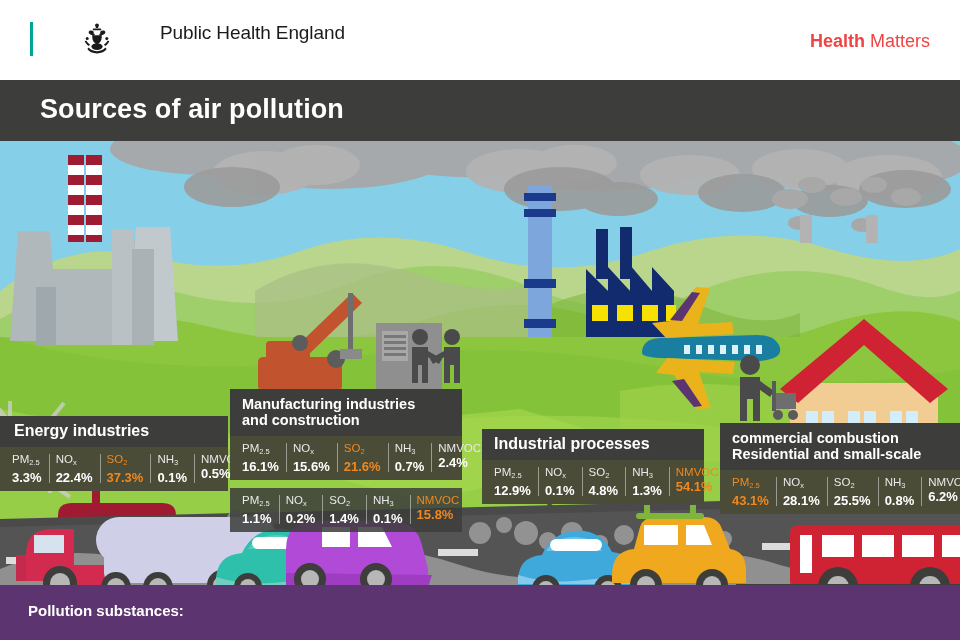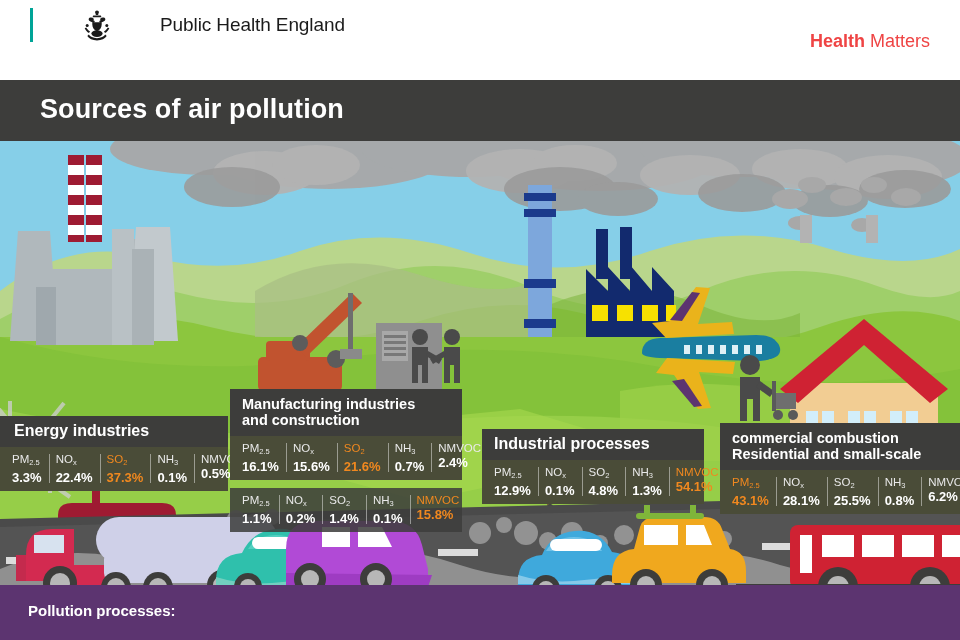--- a/index.html
+++ b/index.html
@@ -6,21 +6,21 @@
   * { box-sizing: border-box; margin: 0; padding: 0; }
   html, body {
     width: 960px; height: 640px;
     font-family: "Liberation Sans", sans-serif;
     background: #ffffff; overflow: hidden;
   }
   #root { position: relative; width: 960px; height: 640px; overflow: hidden; background:#fff; }
 
   
   .brandbar { position:absolute; left:0; top:0; width:960px; height:80px; background:#ffffff; }
-  .phe-logo { position:absolute; left:30px; top:8px; display:flex; align-items:center; height:34px;gap:40px; }
+  .phe-logo { position:absolute; left:30px; top:22px; display:flex; align-items:flex-start; height:34px;gap:40px; }
   .phe-rule { width:3px; height:34px; background:#00a497; margin-right:10px; }
   .phe-crest { width:28px; height:32px; position:relative; margin-right:9px; }
   .phe-name { font-size:19px; font-weight:400; color:#1b1b1b; letter-spacing:-0.1px; white-space:nowrap; }
   .hm { position:absolute; right:30px; top:31px; font-size:18px; color:#ef4444; white-space:nowrap; }
   .hm b { font-weight:700; }
   .hm span.light { font-weight:400; }
 
   
   .titlebar { position:absolute; left:0; top:80px; width:960px; height:61px; background:#3d3d3b; }
   .titlebar h1 { position:absolute; left:40px; top:14px; font-size:27px; font-weight:700; color:#fff; letter-spacing:0.1px; }
@@ -702,17 +702,17 @@
       </div>
     </div>
 
     <div class="panel panel-agri">
       <div class="panel-head">Agriculture</div>
 
     </div>
   </div>
 
   <div class="footer">
-    <div class="footer-label">Pollution processes:</div>
+    <div class="footer-label">Pollution substances:</div>
 
   </div>
 
 </div>
 
 </body></html>

